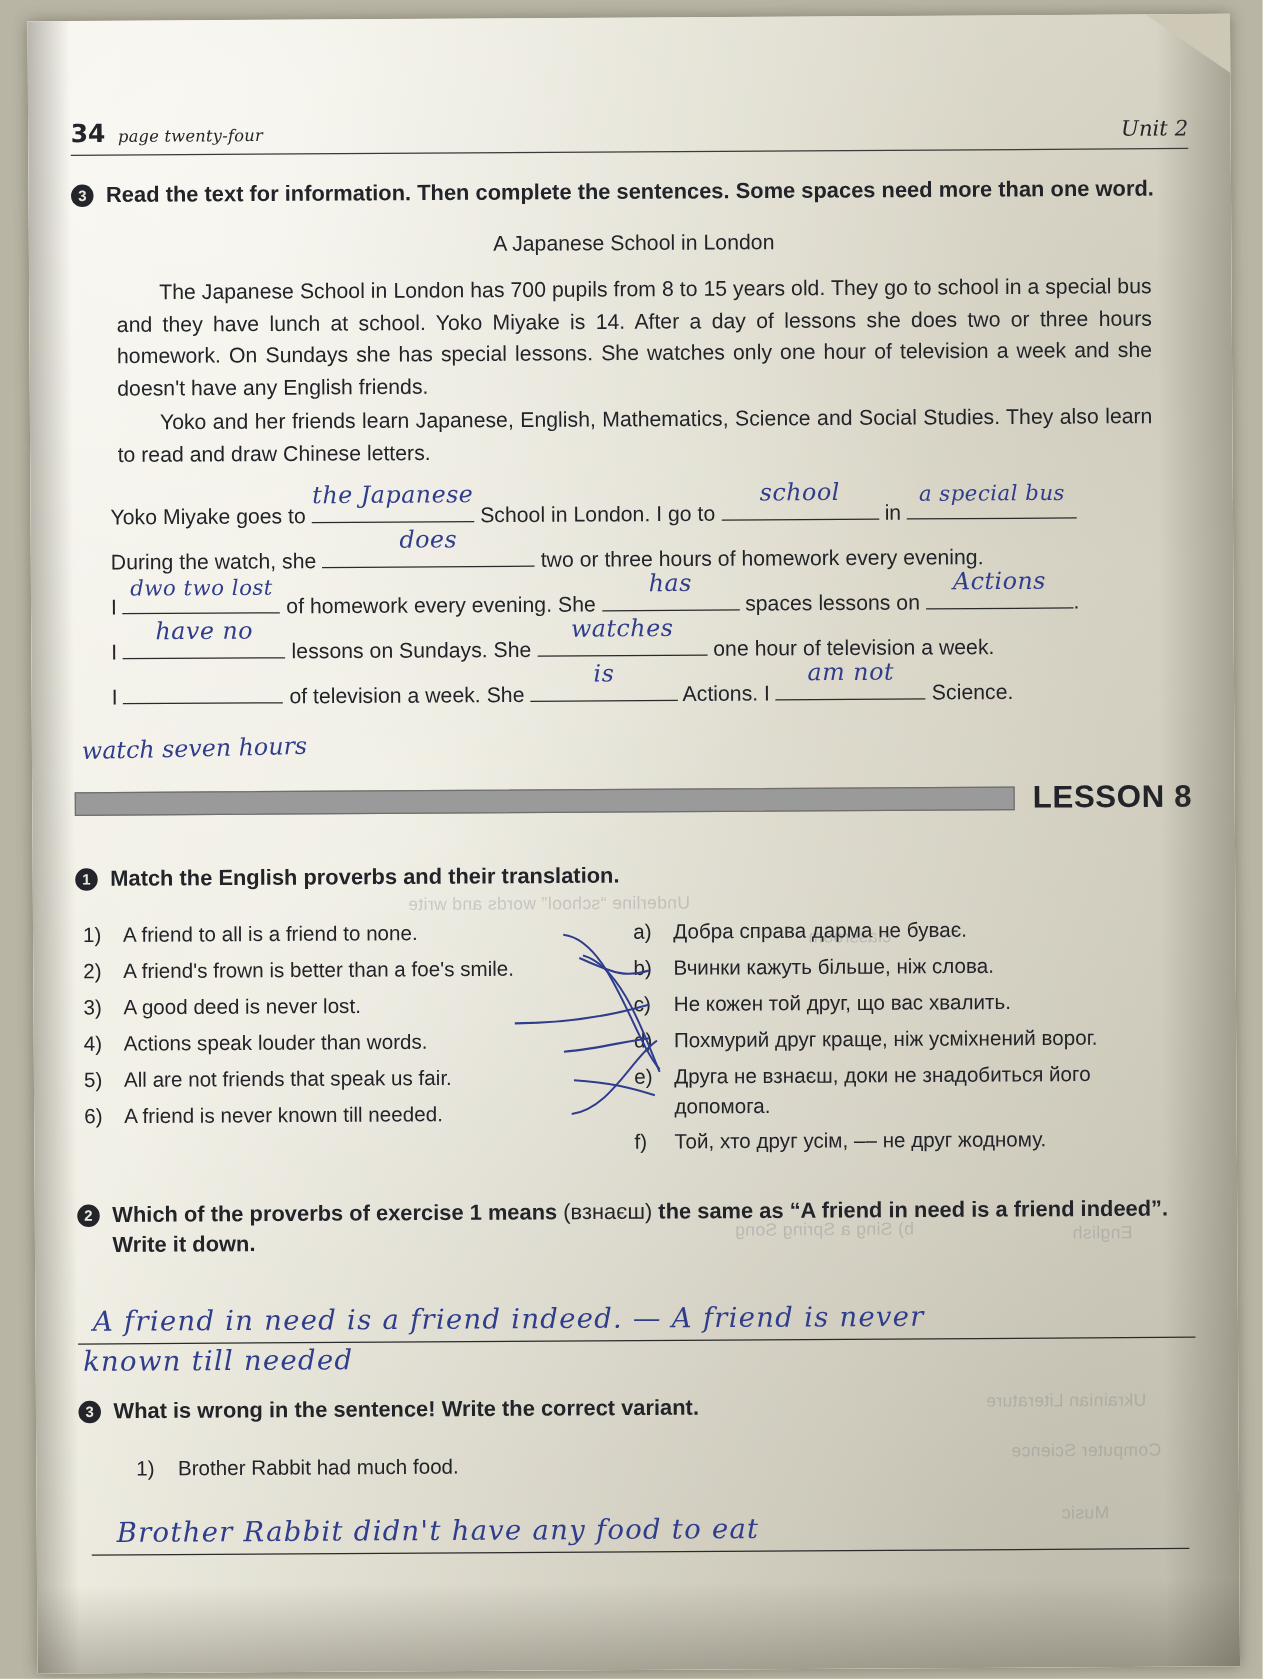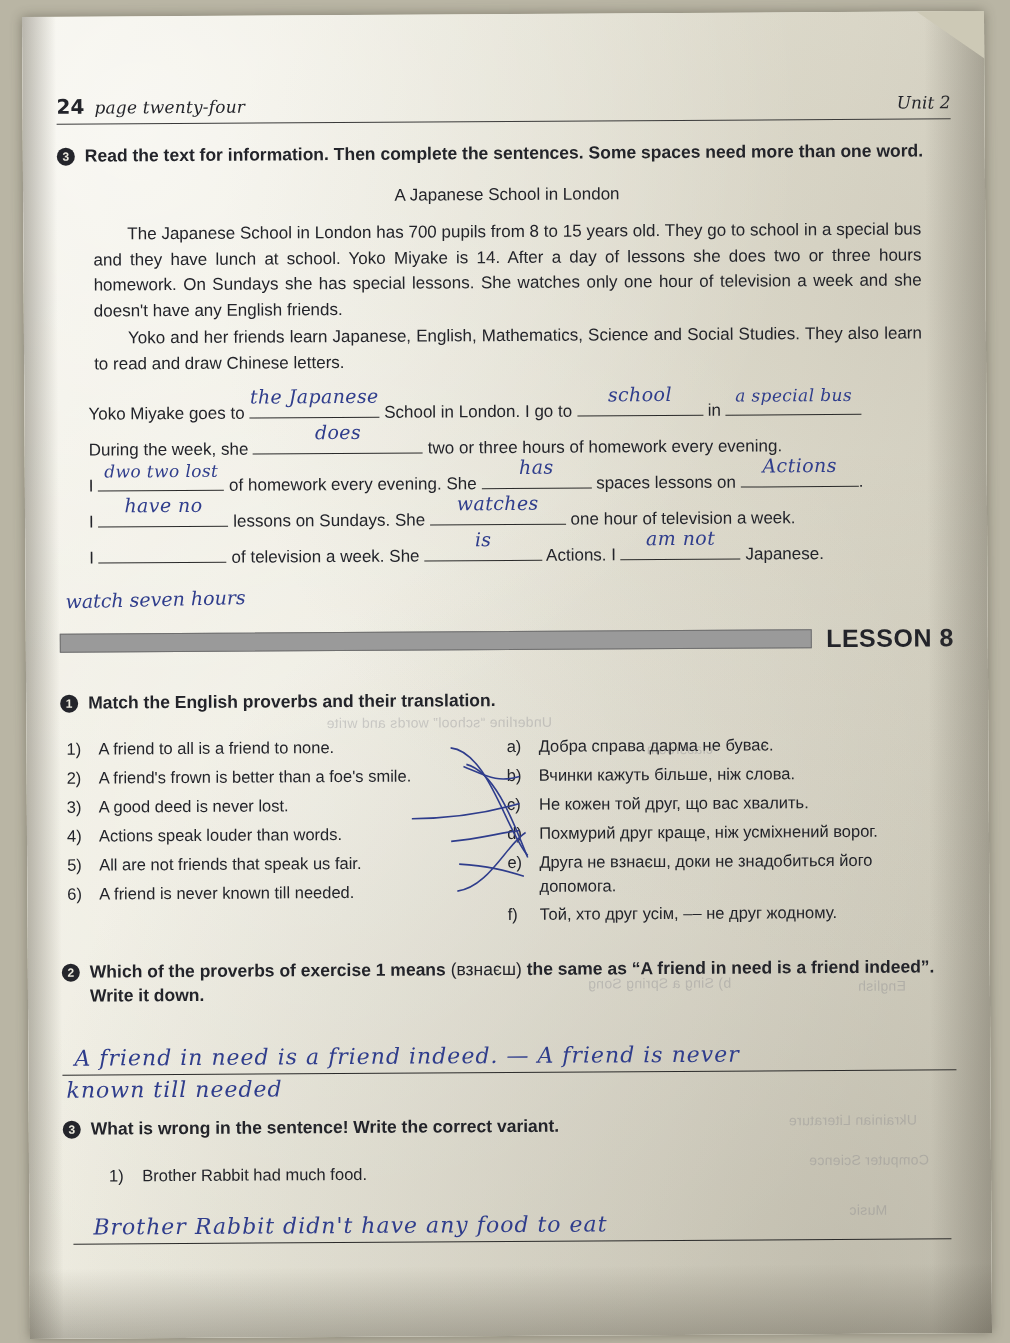--- a/index.html
+++ b/index.html
@@ -67,21 +67,21 @@
     gap: 10px;
   }
   .pg-num {
     font-family: "DejaVu Sans", sans-serif;
     font-weight: bold;
     font-size: 20px;
   }
   .pg-words {
     font-family: "DejaVu Serif", serif;
     font-style: italic;
-    font-size: 17px;
+    font-size: 13px;
     letter-spacing: .2px;
   }
   .unit {
     font-family: "DejaVu Serif", serif;
     font-style: italic;
     font-size: 17px;
   }
   .rule {
     height: 1px;
     background: #3a3a3a;
@@ -263,21 +263,21 @@
   <div class="bleed" style="left:830px; top:966px;">English</div>
   <div class="bleed" style="left:560px; top:962px;">b) Sing a Spring Song</div>
   <div class="bleed" style="left:760px; top:1100px;">Ukrainian Literature</div>
   <div class="bleed" style="left:780px; top:1140px;">Computer Science</div>
   <div class="bleed" style="left:820px; top:1190px;">Music</div>
 
   <div class="content">
 
     <div class="hdr">
       <div class="hdr-left">
-        <span class="pg-num">24</span>
+        <span class="pg-num">34</span>
         <span class="pg-words">page twenty-four</span>
       </div>
       <span class="unit">Unit 2</span>
     </div>
     <div class="rule"></div>
 
     <div class="ex-head">
       <span class="bullet-num">3</span>
       <span>Read the text for information. Then complete the sentences. Some spaces need more than one word.</span>
     </div>
@@ -299,21 +299,21 @@
         <span class="blank" style="width:126px">
           <span class="hw">school</span>
         </span>
         <span>in</span>
         <span class="blank" style="width:136px">
           <span class="hw small">a special bus</span>
         </span>
       </div>
 
       <div class="gapline">
-        <span>During the week, she</span>
+        <span>During the watch, she</span>
         <span class="blank" style="width:170px">
           <span class="hw">does</span>
         </span>
         <span>two or three hours of homework every evening.</span>
       </div>
 
       <div class="gapline">
         <span>I</span>
         <span class="blank" style="width:126px">
           <span class="hw small">dwo two lost</span>
@@ -346,21 +346,21 @@
           <span class="hw"></span>
         </span>
         <span>of television a week. She</span>
         <span class="blank" style="width:118px">
           <span class="hw">is</span>
         </span>
         <span>Actions. I</span>
         <span class="blank" style="width:120px">
           <span class="hw">am not</span>
         </span>
-        <span>Japanese.</span>
+        <span>Science.</span>
       </div>
     </div>
 
     <div class="lesson-band">
       <div class="band-bar"></div>
       <div class="lesson-title">LESSON 8</div>
     </div>
 
     <div class="ex-head" style="margin-top:34px">
       <span class="bullet-num">1</span>

